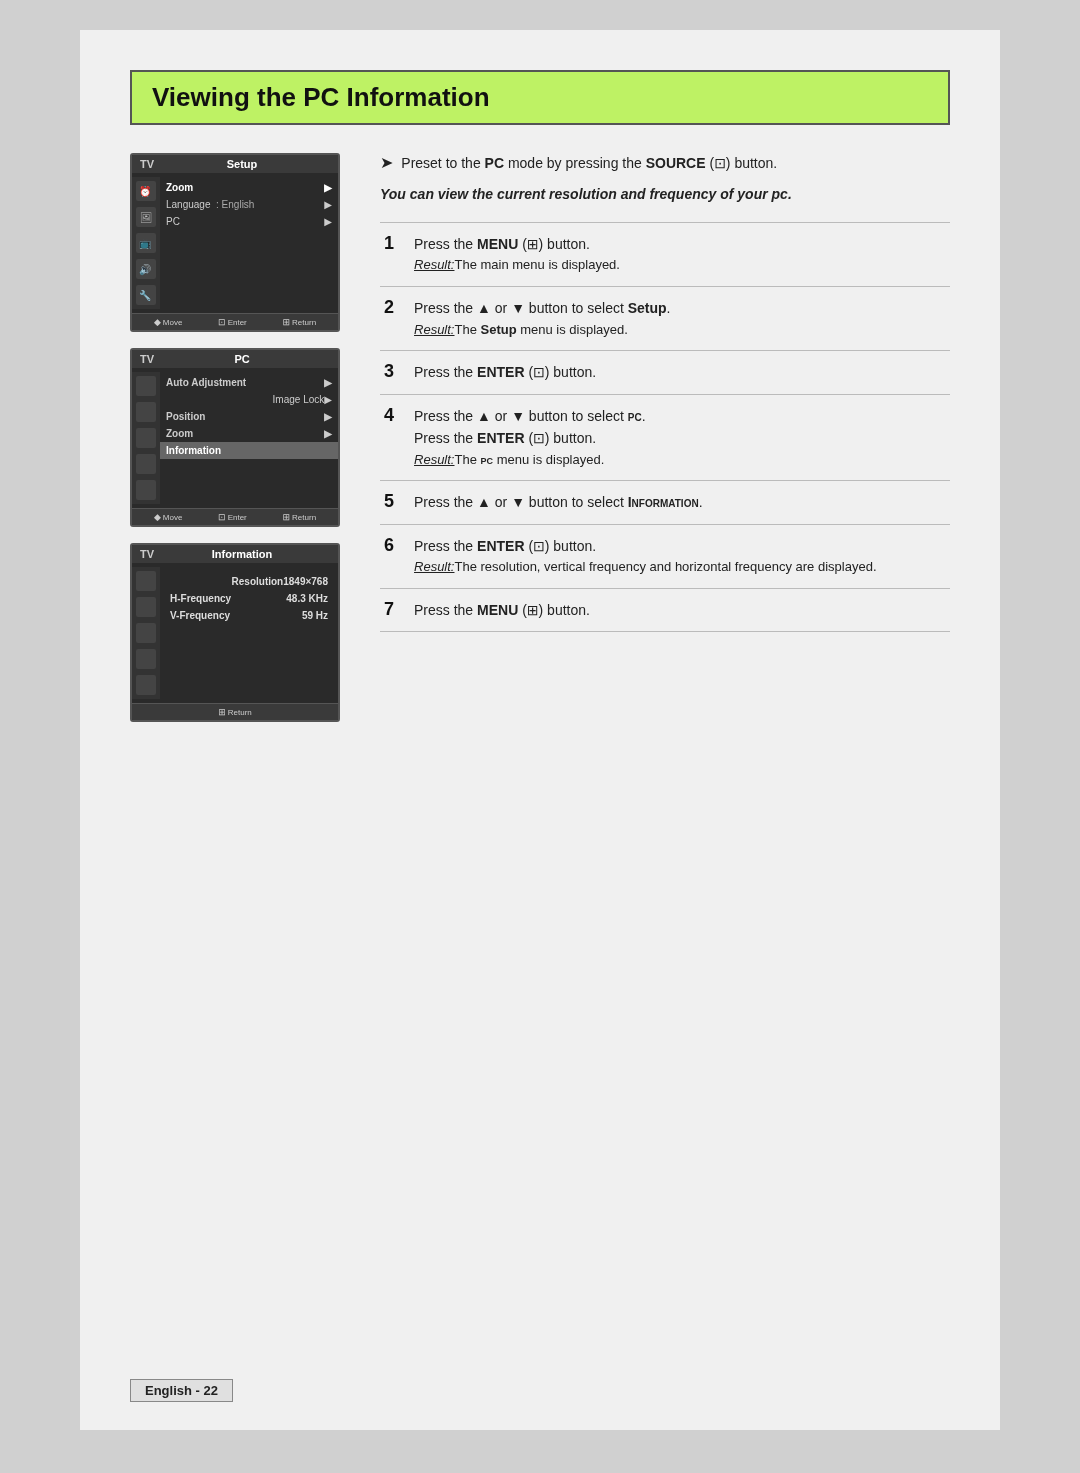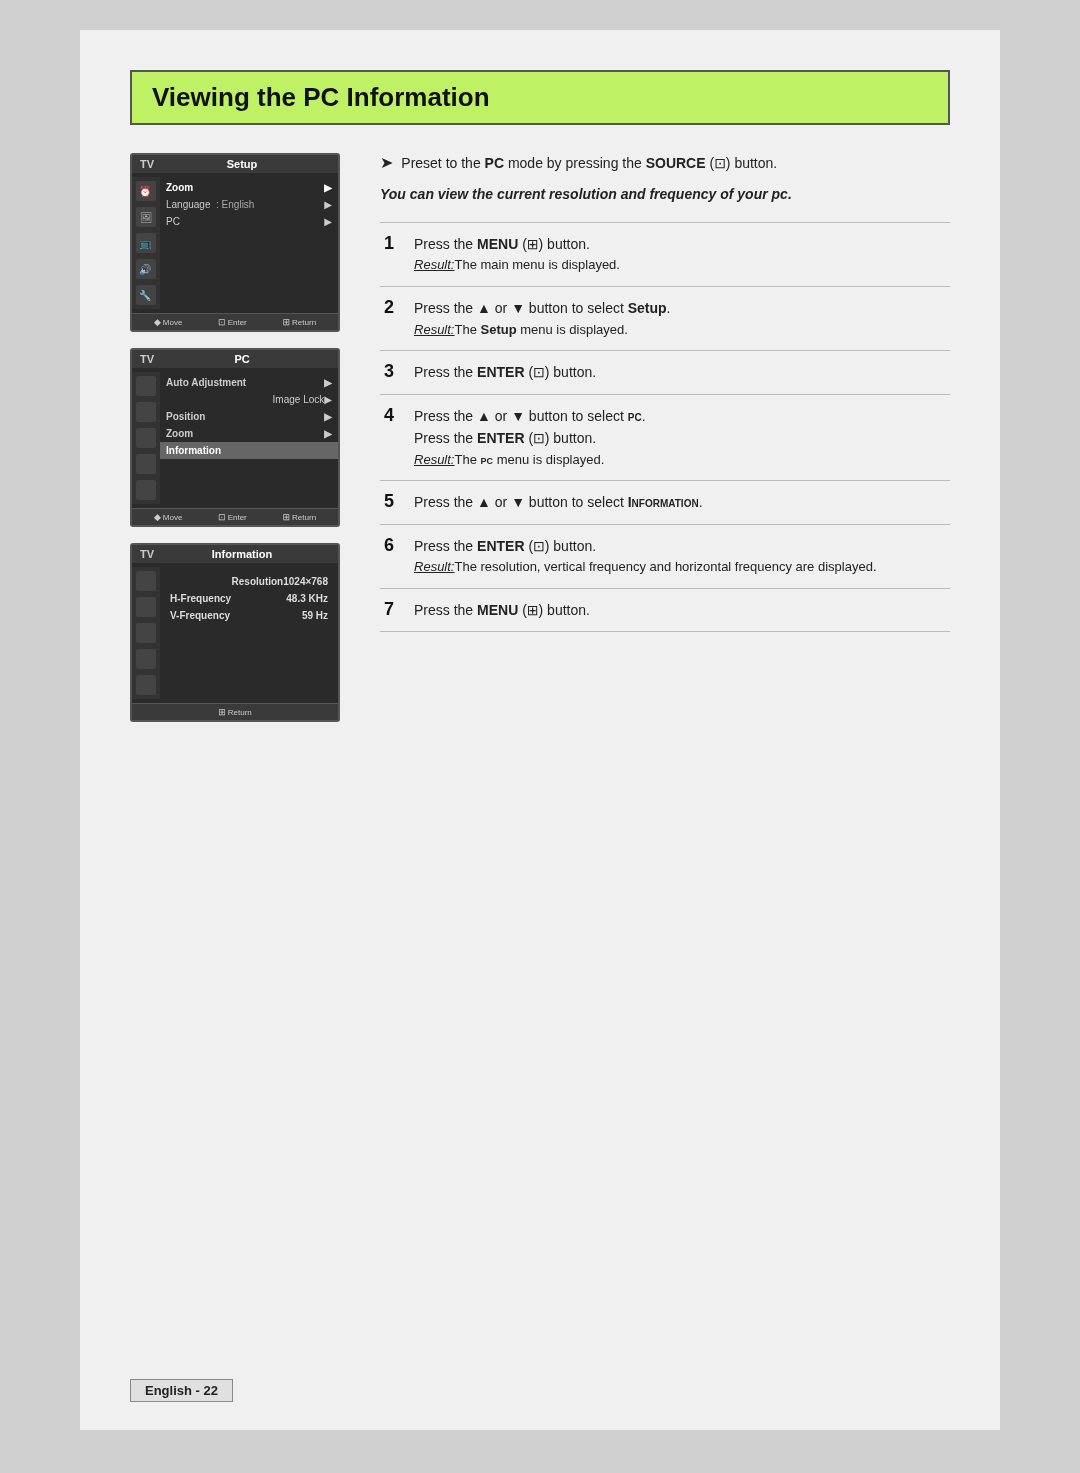--- a/index.html
+++ b/index.html
@@ -283,21 +283,21 @@
               <div style="width:20px;height:20px;background:#444;border-radius:2px;"></div>
               <div style="width:20px;height:20px;background:#444;border-radius:2px;"></div>
               <div style="width:20px;height:20px;background:#444;border-radius:2px;"></div>
               <div style="width:20px;height:20px;background:#444;border-radius:2px;"></div>
               <div style="width:20px;height:20px;background:#444;border-radius:2px;"></div>
             </div>
 
             <div style="flex:1; padding:6px 6px;">
               <div style="display:flex;justify-content:flex-end;padding:3px 4px;color:#ddd;font-size:10px;font-weight:bold;">
                 <span>Resolution</span>
-                <span>1024×768</span>
+                <span>1849×768</span>
               </div>
               <div style="display:flex;justify-content:space-between;padding:3px 4px;color:#ddd;font-size:10px;font-weight:bold;">
                 <span>H-Frequency</span>
                 <span>48.3  KHz</span>
               </div>
               <div style="display:flex;justify-content:space-between;padding:3px 4px;color:#ddd;font-size:10px;font-weight:bold;">
                 <span>V-Frequency</span>
                 <span>59  Hz</span>
               </div>
             </div>

